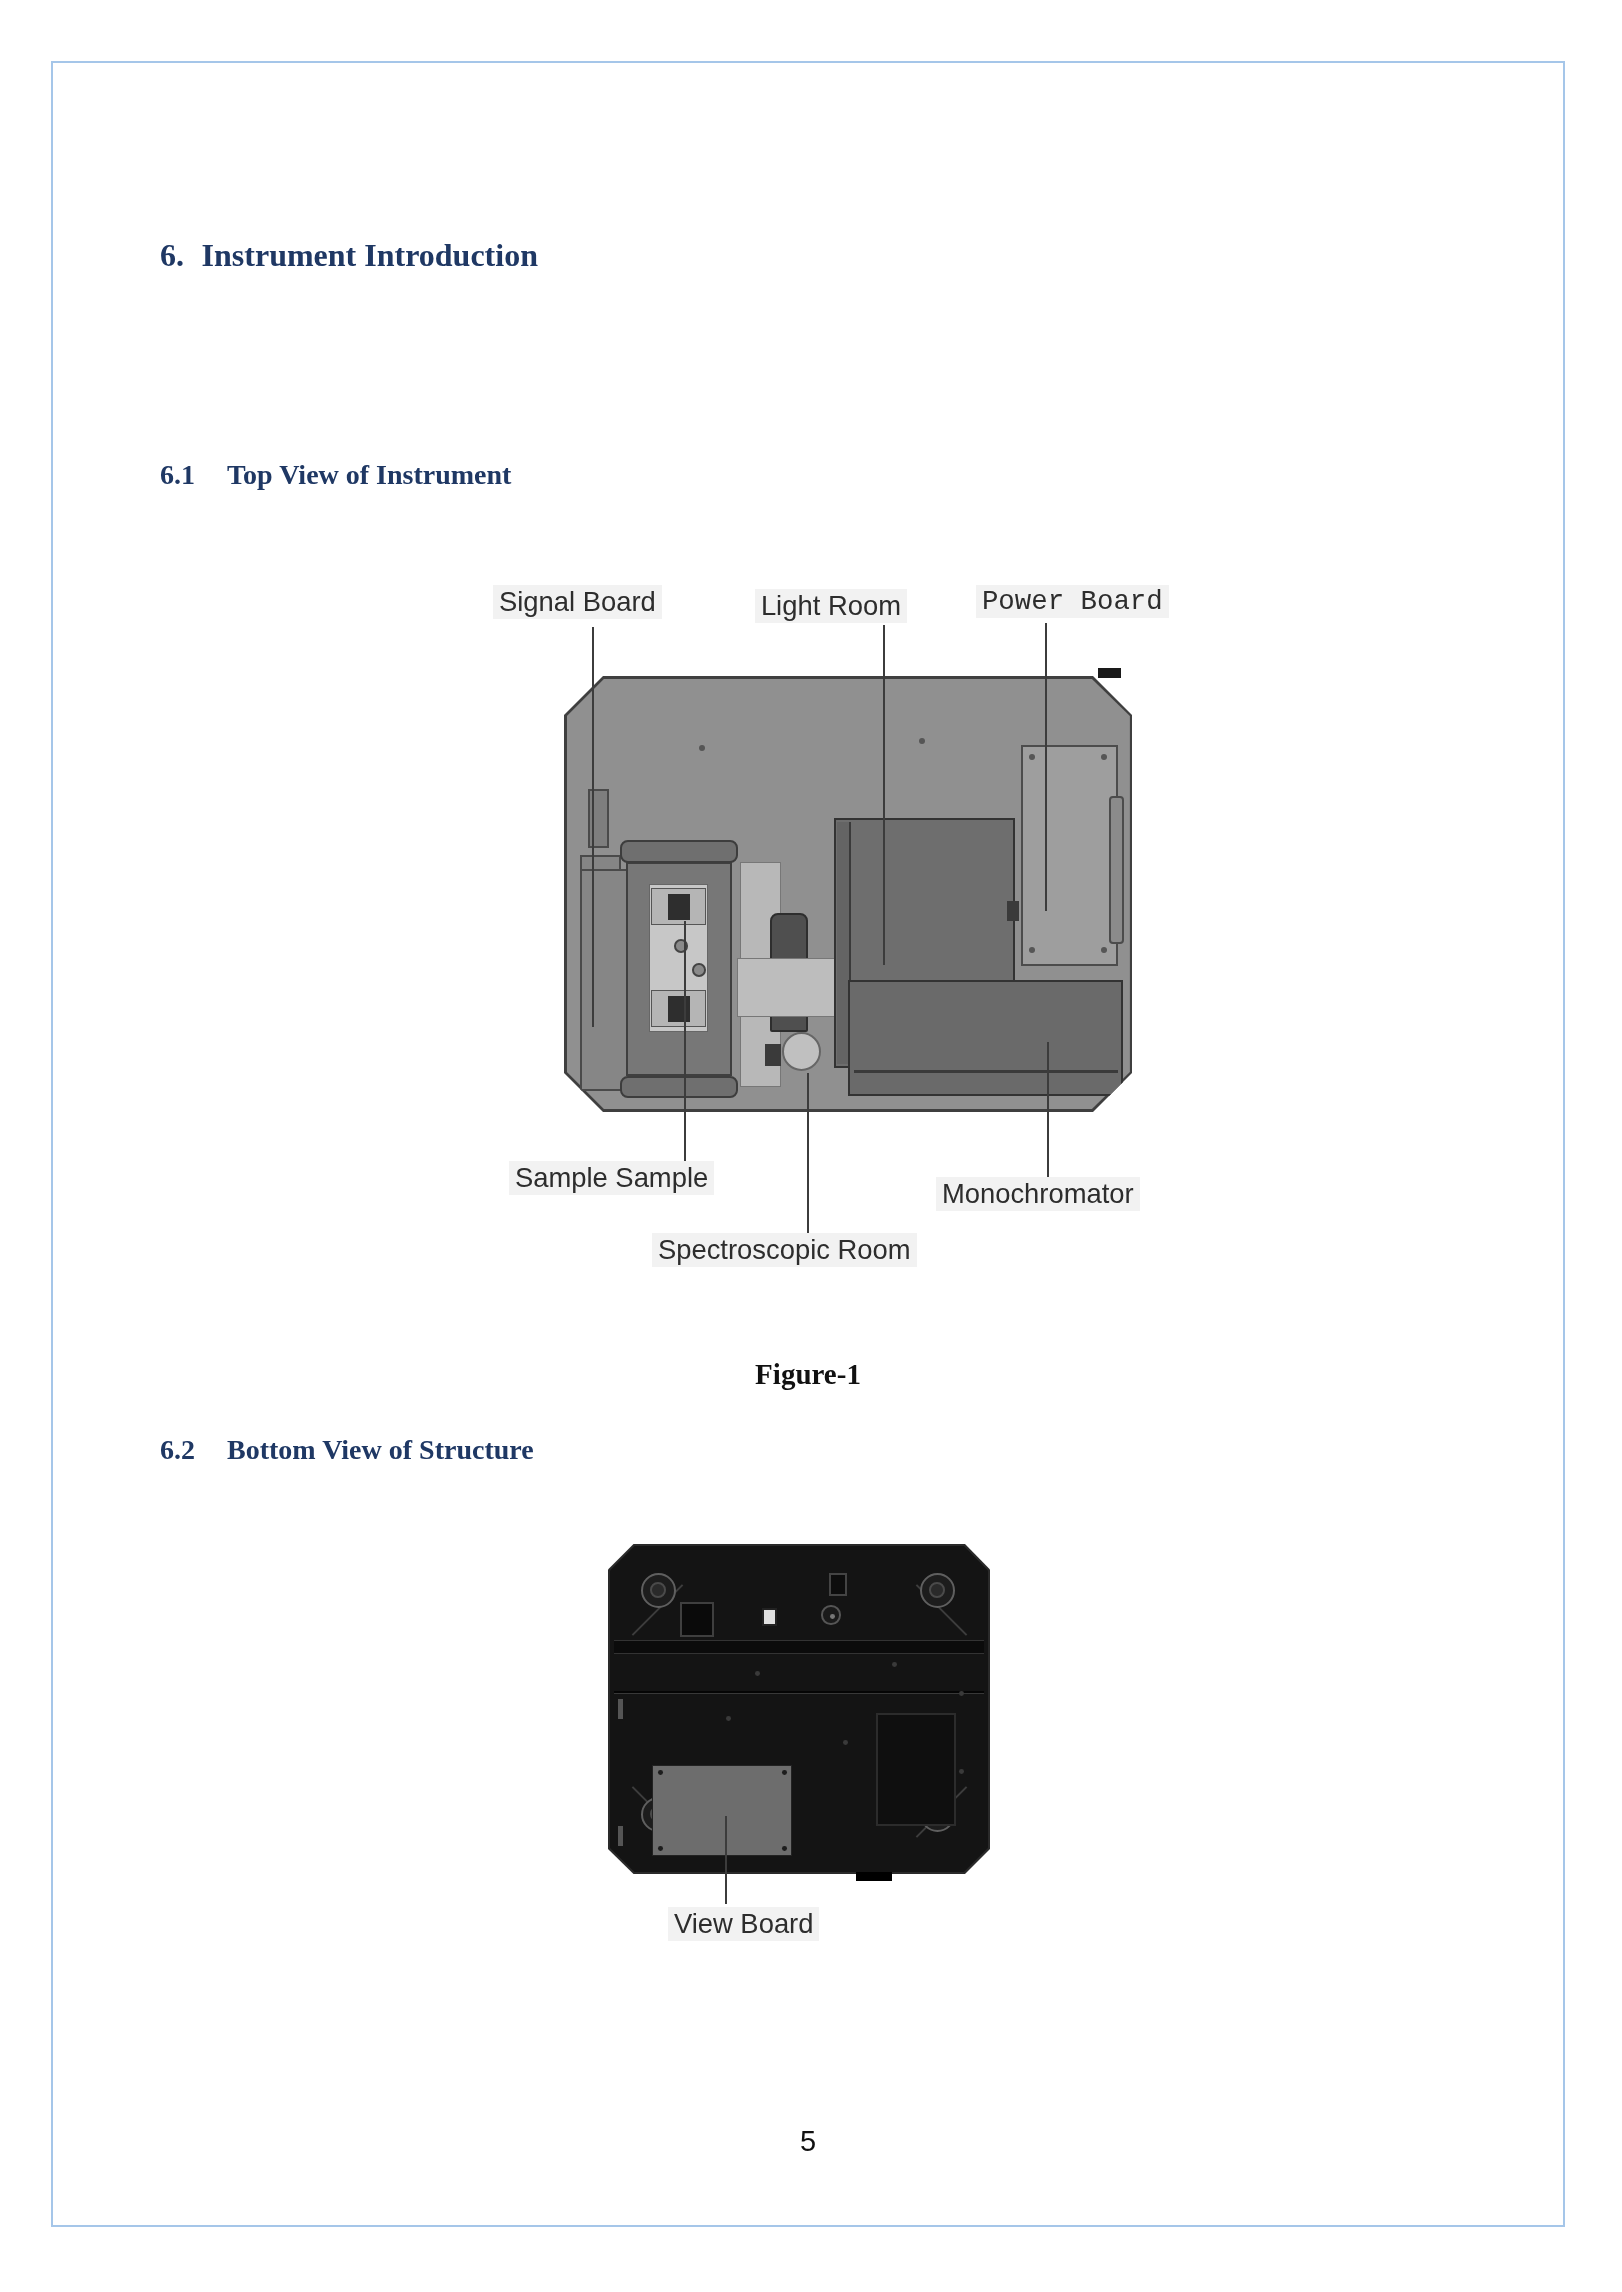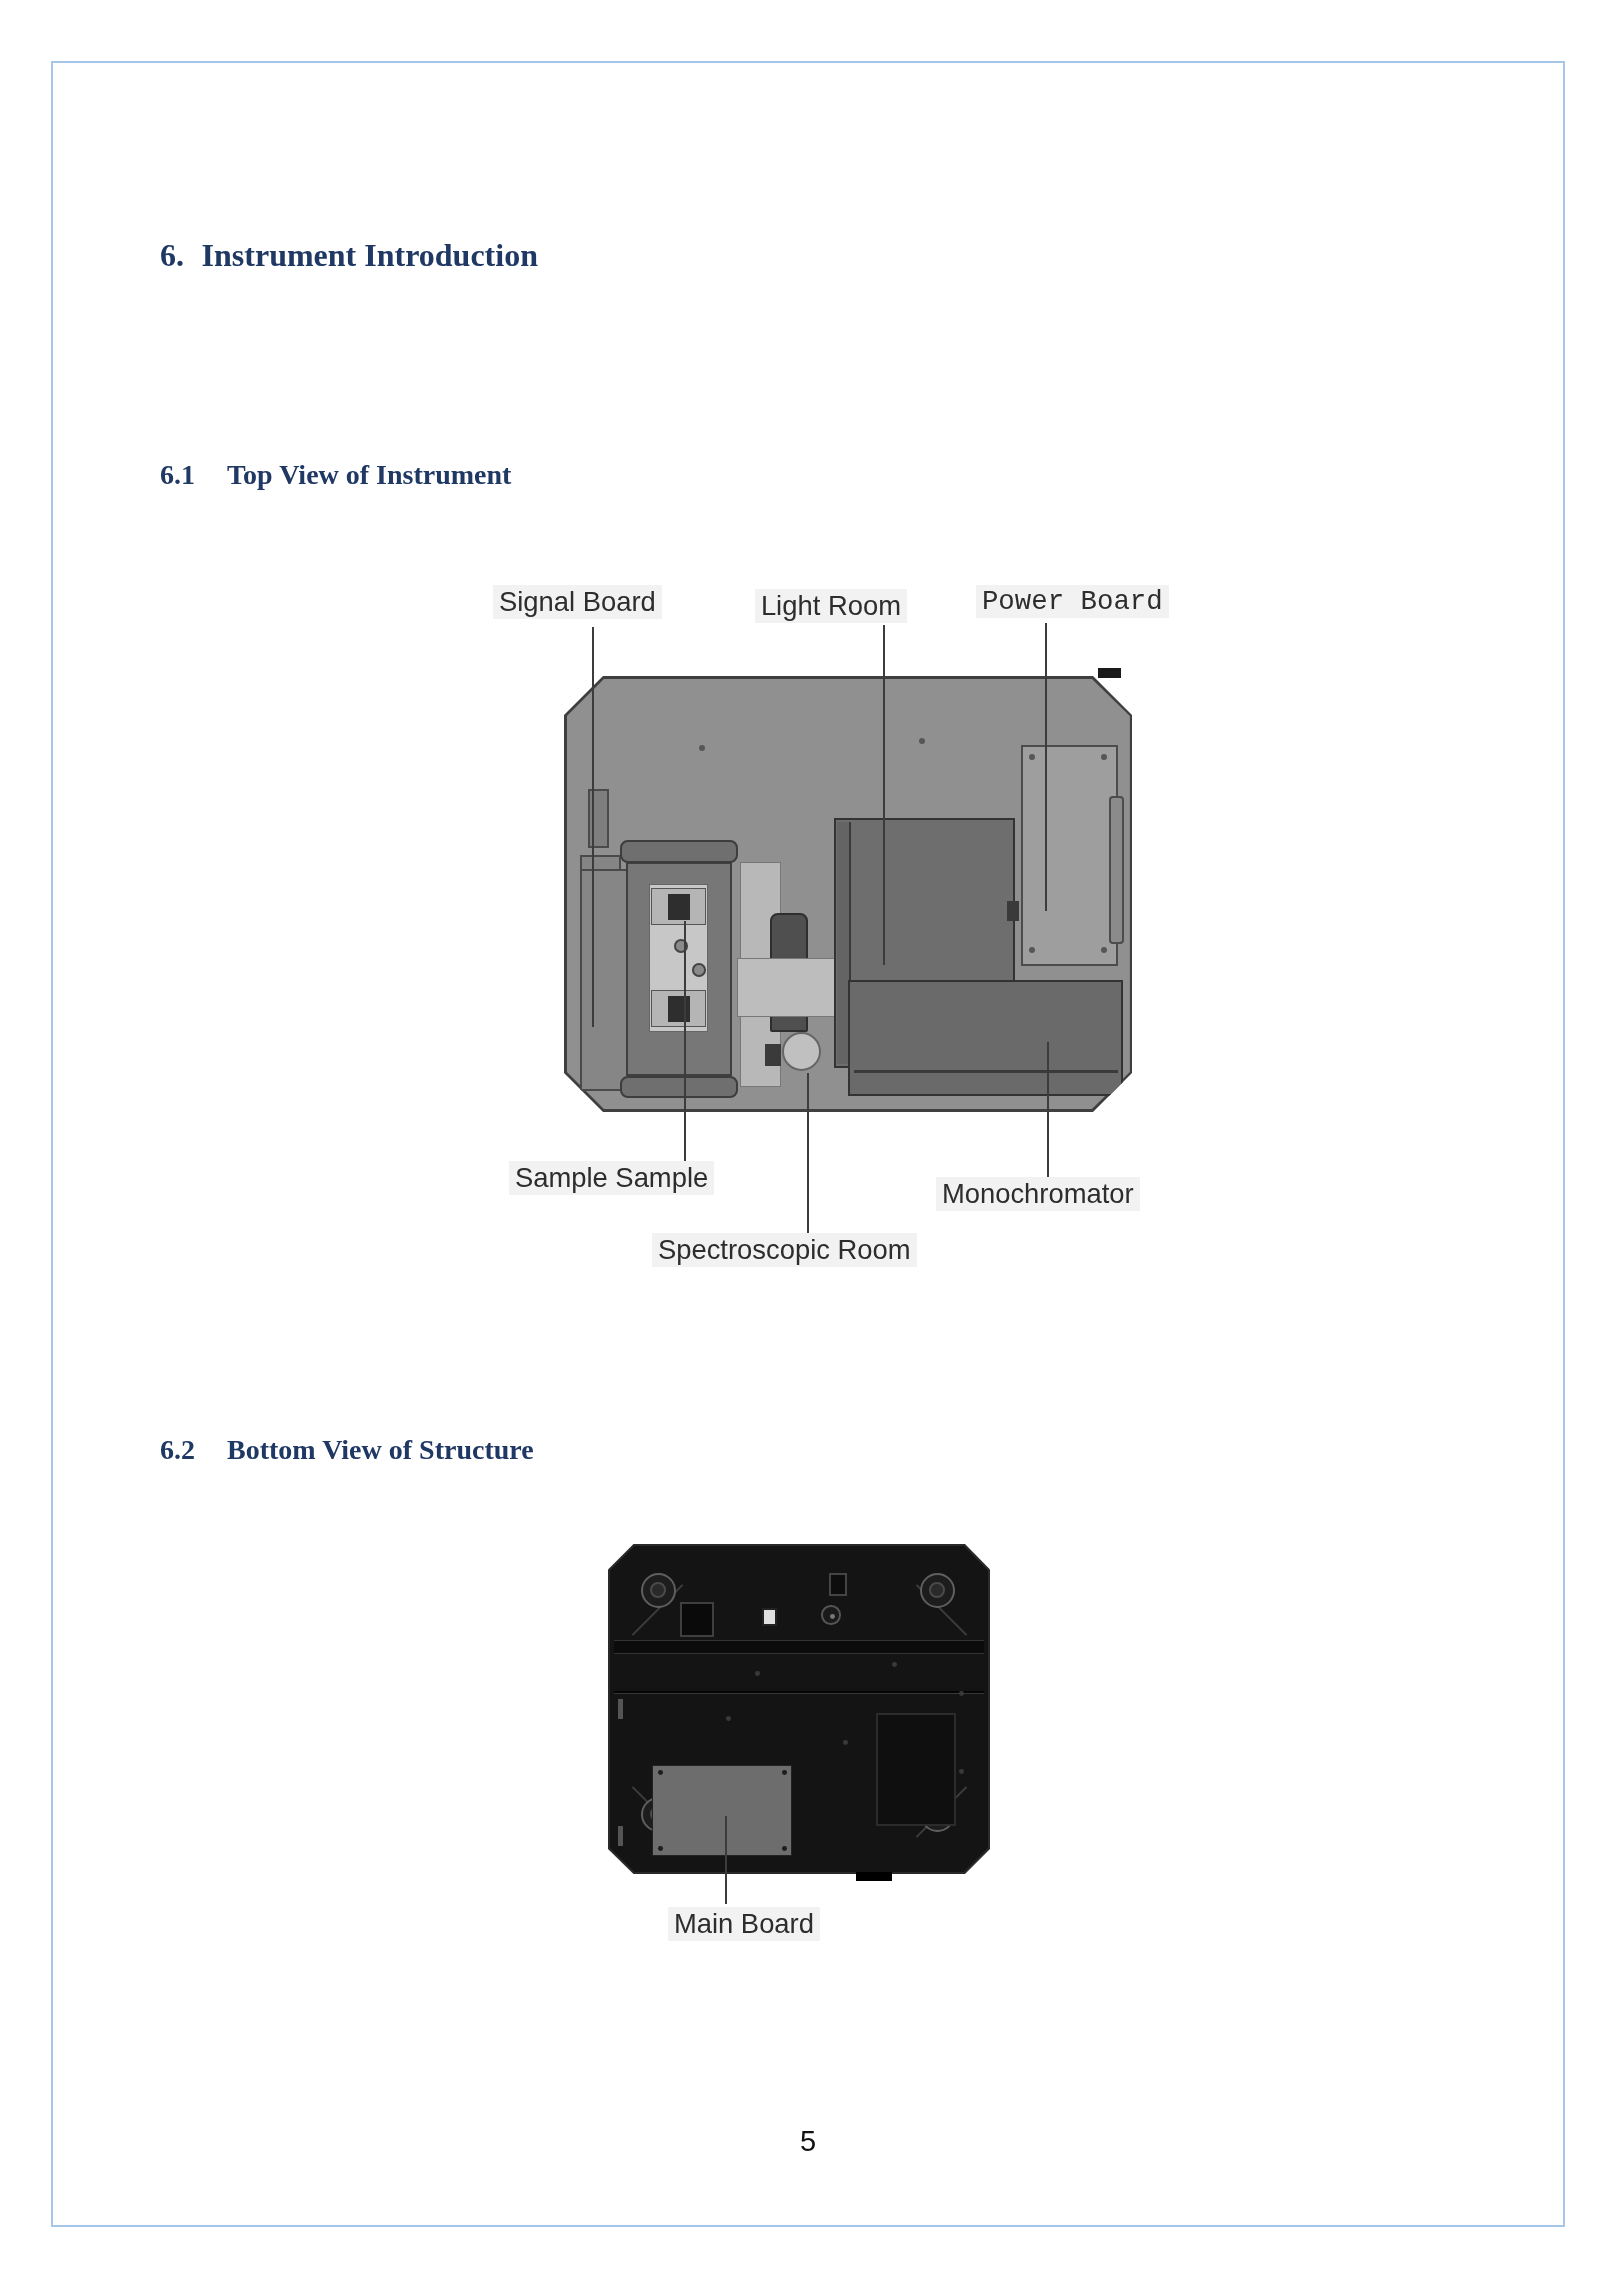--- a/index.html
+++ b/index.html
@@ -172,20 +172,21 @@
   </div>
 
   <div class="leader" style="left:684px; top:921px;  height:242px;"></div>
   <div class="leader" style="left:1047px; top:1042px; height:136px;"></div>
   <div class="leader" style="left:807px; top:1073px; height:160px;"></div>
 
   <div class="fig-label" style="left:509px; top:1161px;">Sample Sample</div>
   <div class="fig-label" style="left:936px; top:1177px;">Monochromator</div>
   <div class="fig-label" style="left:652px; top:1233px;">Spectroscopic Room</div>
 
+  <div class="caption cap1">Figure-1</div>
 
   <div class="h2 h2b">
     <span class="num">6.2</span><span>Bottom View of Structure</span>
   </div>
 
   <div class="chassis2">
     <div class="chassis2-fill"></div>
     <div class="c2 c2-brace" style="left:13.7px;  top:65px;  transform:rotate(-45deg);"></div>
     <div class="c2 c2-brace" style="left:298px; top:65px;  transform:rotate(45deg);"></div>
     <div class="c2 c2-brace" style="left:13.7px;  top:267px; transform:rotate(45deg);"></div>
@@ -220,19 +221,19 @@
     <div class="c2-dot" style="left:147px; top:127px;"></div>
     <div class="c2-dot" style="left:284px; top:118px;"></div>
     <div class="c2-dot" style="left:235px; top:196px;"></div>
     <div class="c2-dot" style="left:118px; top:172px;"></div>
     <div class="c2-dot" style="left:351px; top:147px;"></div>
     <div class="c2-dot" style="left:351px; top:225px;"></div>
   </div>
   <div class="c2-bottomtab"></div>
 
   <div class="leader" style="left:725px; top:1816px; height:88px;"></div>
-  <div class="fig-label" style="left:668px; top:1907px;">Main Board</div>
+  <div class="fig-label" style="left:668px; top:1907px;">View Board</div>
 
 
   <div class="page-number">5</div>
 
 </div>
 
 
 </body></html>

